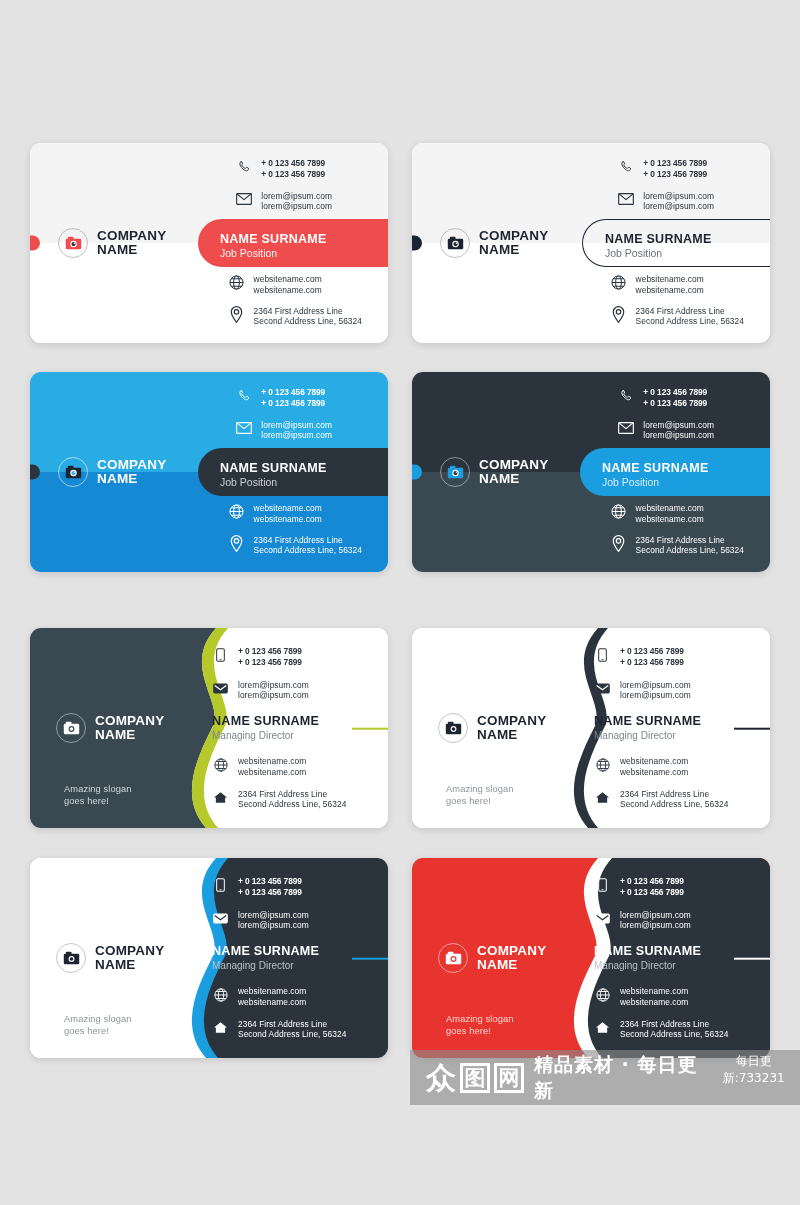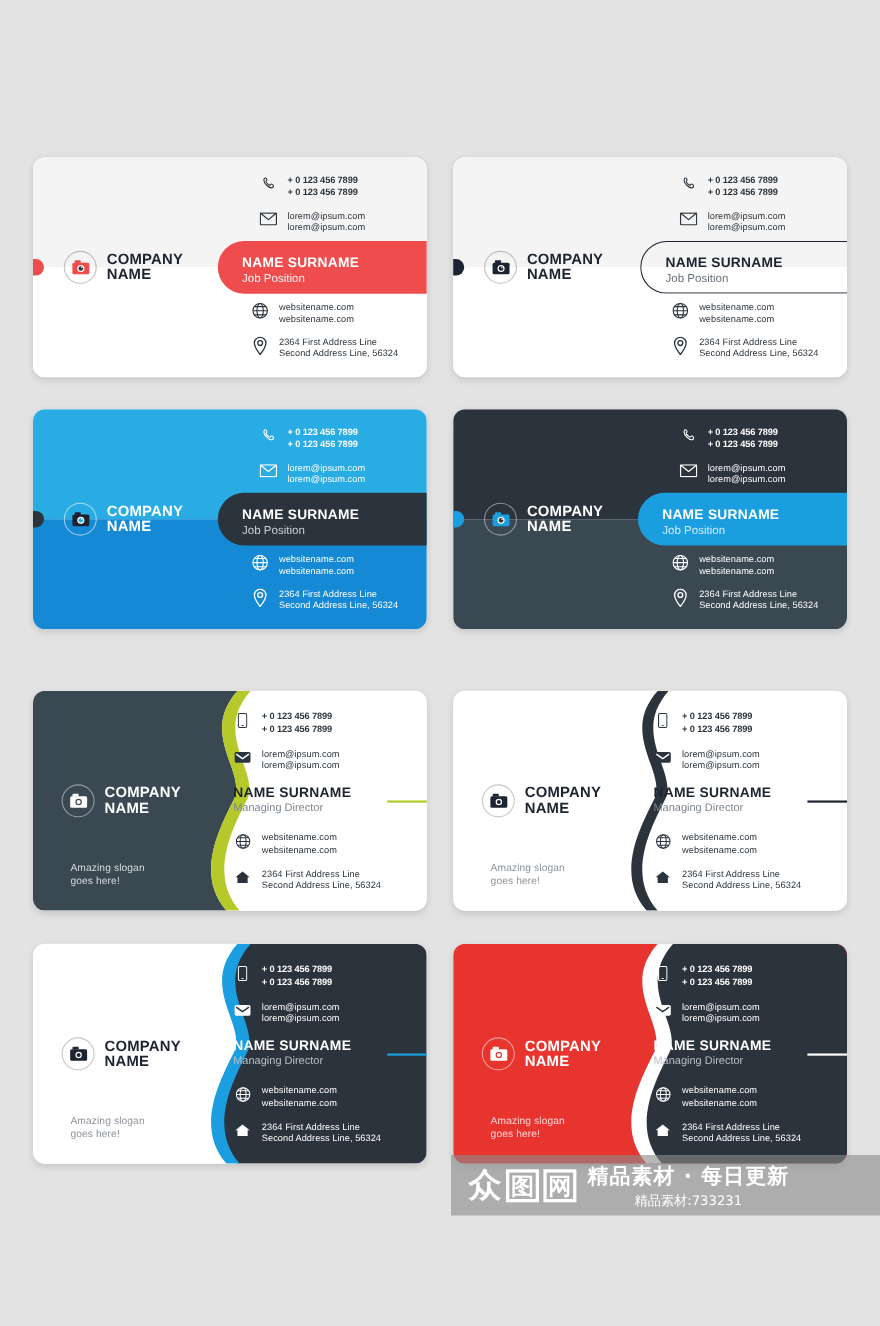--- a/index.html
+++ b/index.html
@@ -122,21 +122,21 @@
   .wm-logo { display: flex; gap: 4px; align-items: center; }
   .wm-glyph {
     font-size: 30px; color: #fff; font-weight: 700;
     font-family: "DejaVu Sans", sans-serif; line-height: 1;
   }
   .wm-box {
     border: 3px solid #fff; color: #fff; font-size: 21px; font-weight: 700;
     width: 30px; height: 30px; display: flex; align-items: center; justify-content: center;
     font-family: "DejaVu Sans", sans-serif;
   }
-  .wm-txt { display: flex; flex-direction: column; color: #fff; }
+  .wm-txt { display: flex; color: #fff; }
   .wm-t1 { font-size: 19px; font-weight: 700; letter-spacing: 1px; font-family: "DejaVu Sans", sans-serif; }
   .wm-t2 { font-size: 12px; text-align: center; font-family: "DejaVu Sans", sans-serif; margin-top: 1px; }
 </style>
 </head>
 <body>
 
 <div class="sheet">
 
   <div class="card shadowed c-r1c1">
     <div class="a-topband" style="background:#f4f4f4"></div>
@@ -734,17 +734,17 @@
   </div>
 
   <div class="wm">
     <div class="wm-logo">
       <span class="wm-glyph">众</span>
       <span class="wm-box">图</span>
       <span class="wm-box">网</span>
     </div>
     <div class="wm-txt">
       <span class="wm-t1">精品素材 · 每日更新</span>
-      <span class="wm-t2">精品素材:733231</span>
+      <span class="wm-t2">每日更新:733231</span>
     </div>
   </div>
 
 </div>
 
 </body></html>

